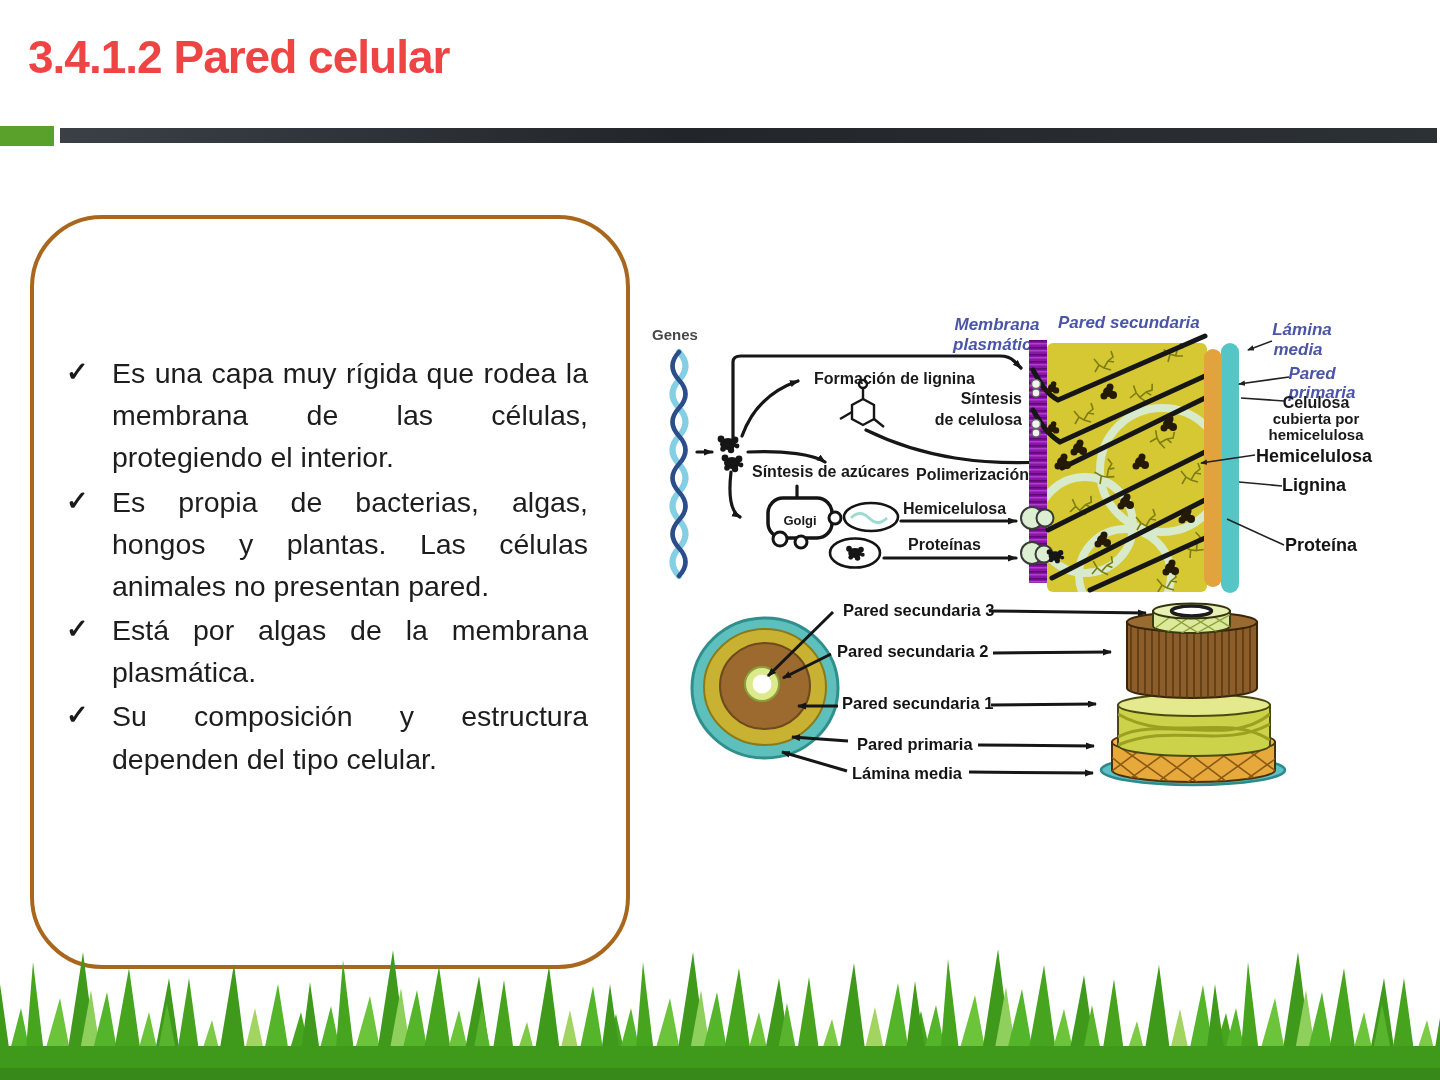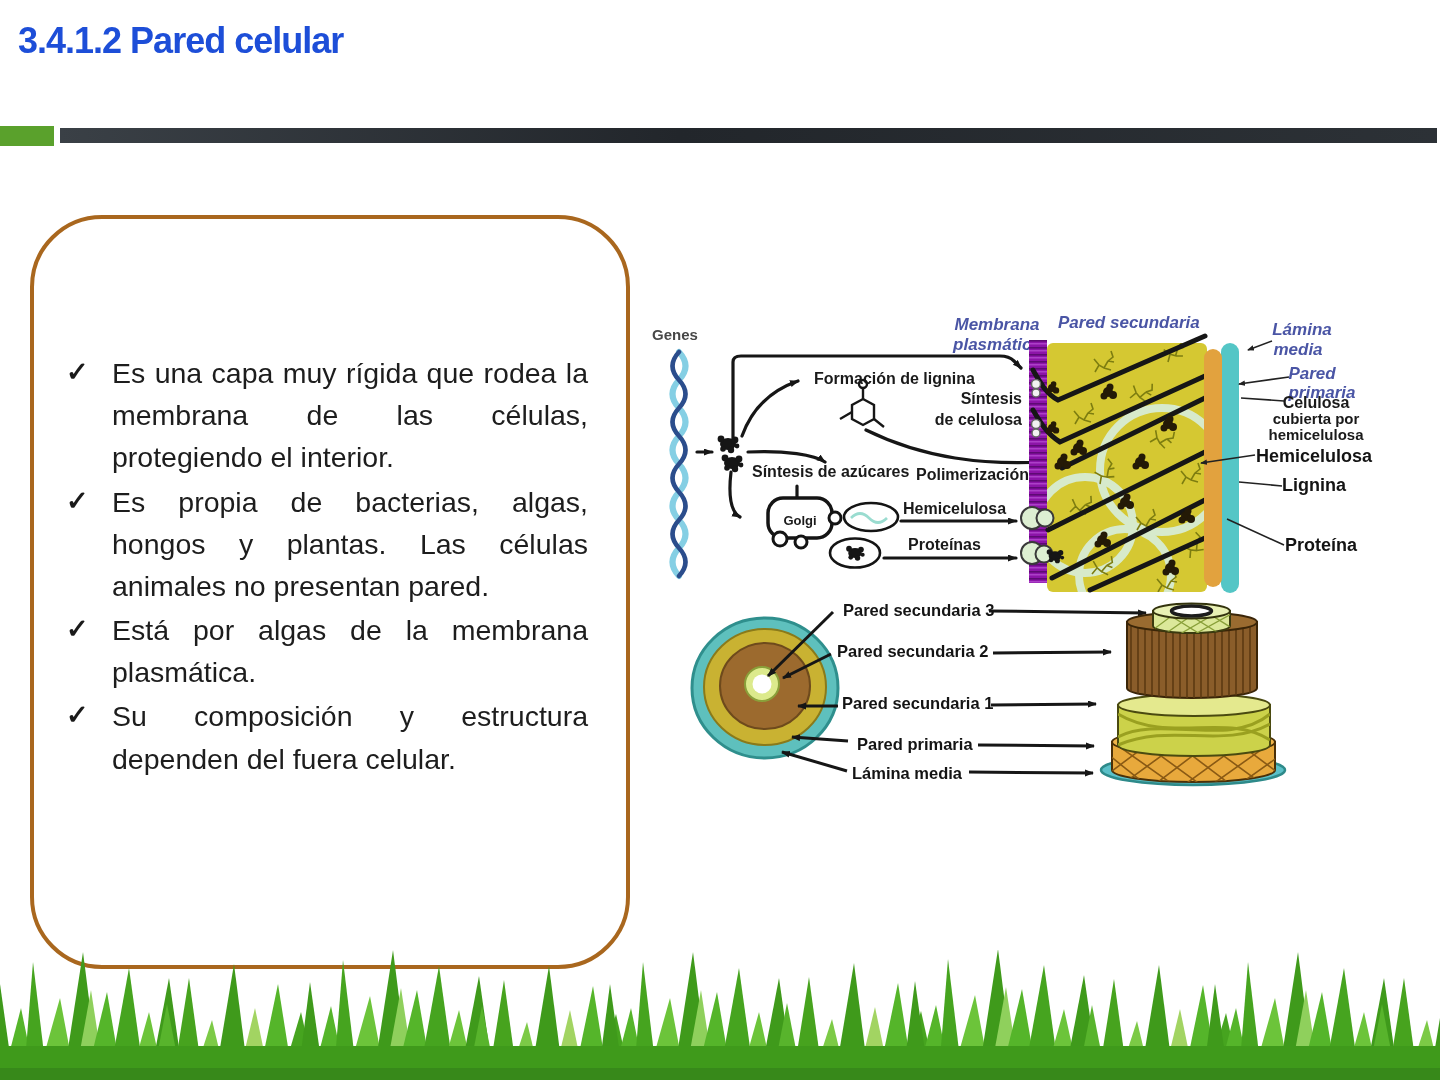--- a/index.html
+++ b/index.html
@@ -1,20 +1,20 @@
 <!DOCTYPE html>
 <html><head>
 <meta charset="utf-8">
 <style>
   html,body{margin:0;padding:0;background:#fff;}
   .slide{position:relative;width:1440px;height:1080px;background:#ffffff;overflow:hidden;
          font-family:"Liberation Sans",sans-serif;}
   
-  .title{position:absolute;left:18px;top:20px;margin:0;font-size:36px;font-weight:700;
-         color:#1d4ed8;letter-spacing:-1px;}
+  .title{position:absolute;left:18px;top:20px;margin:10px;font-size:46px;font-weight:700;
+         color:#ef4444;letter-spacing:-1px;}
   
   .bar-green{position:absolute;left:0;top:126px;width:54px;height:20px;background:#5aa12c;}
   .bar-dark{position:absolute;left:60px;top:128px;width:1377px;height:15px;
             background:linear-gradient(90deg,#3a4046 0%,#22262b 45%,#2c3136 100%);}
   
   .content-box{position:absolute;left:30px;top:215px;width:592px;height:746px;
                border:4px solid #a9671e;border-radius:72px;background:#ffffff;}
   .bullets{position:absolute;left:66px;top:352px;width:522px;margin:0;padding:0;list-style:none;}
   .bullets li{position:relative;padding-left:46px;margin:0 0 2px 0;
               font-size:28.5px;line-height:1.48;color:#1d1d1d;
@@ -51,21 +51,21 @@
     <li>
       <span class="check">✓</span>
       <span>Es propia de bacterias, algas, hongos y plantas. Las células animales no presentan pared.</span>
     </li>
     <li>
       <span class="check">✓</span>
       <span>Está por algas de la membrana plasmática.</span>
     </li>
     <li>
       <span class="check">✓</span>
-      <span>Su composición y estructura dependen del fuera celular.</span>
+      <span>Su composición y estructura dependen del tipo celular.</span>
     </li>
   </ul>
 
   <svg class="flow-svg" viewBox="640 300 800 505">
     <defs>
       <marker id="ah" markerUnits="userSpaceOnUse" markerWidth="12" markerHeight="10" refX="8" refY="3.5" orient="auto">
         <path d="M0,0 L9,3.5 L0,7 Z" fill="#161616"></path>
       </marker>
       <marker id="ahs" markerUnits="userSpaceOnUse" markerWidth="9" markerHeight="8" refX="6" refY="2.75" orient="auto">
         <path d="M0,0 L7,2.75 L0,5.5 Z" fill="#222"></path>

